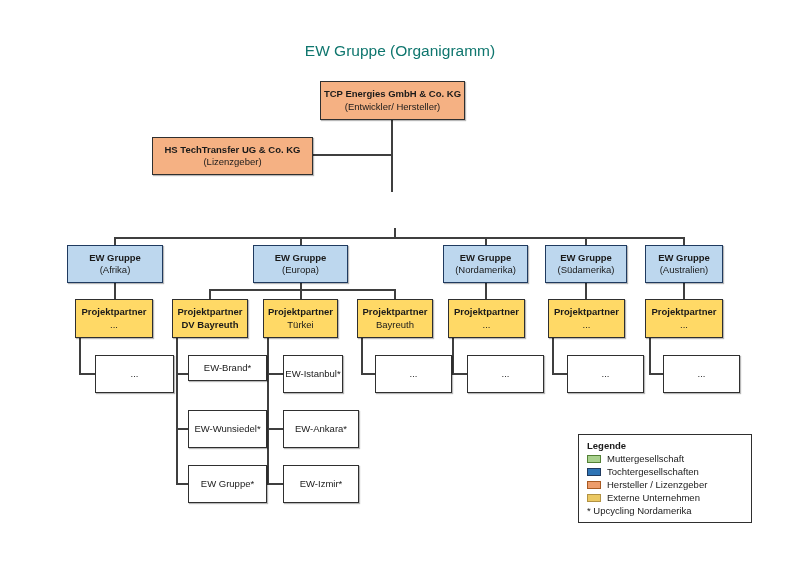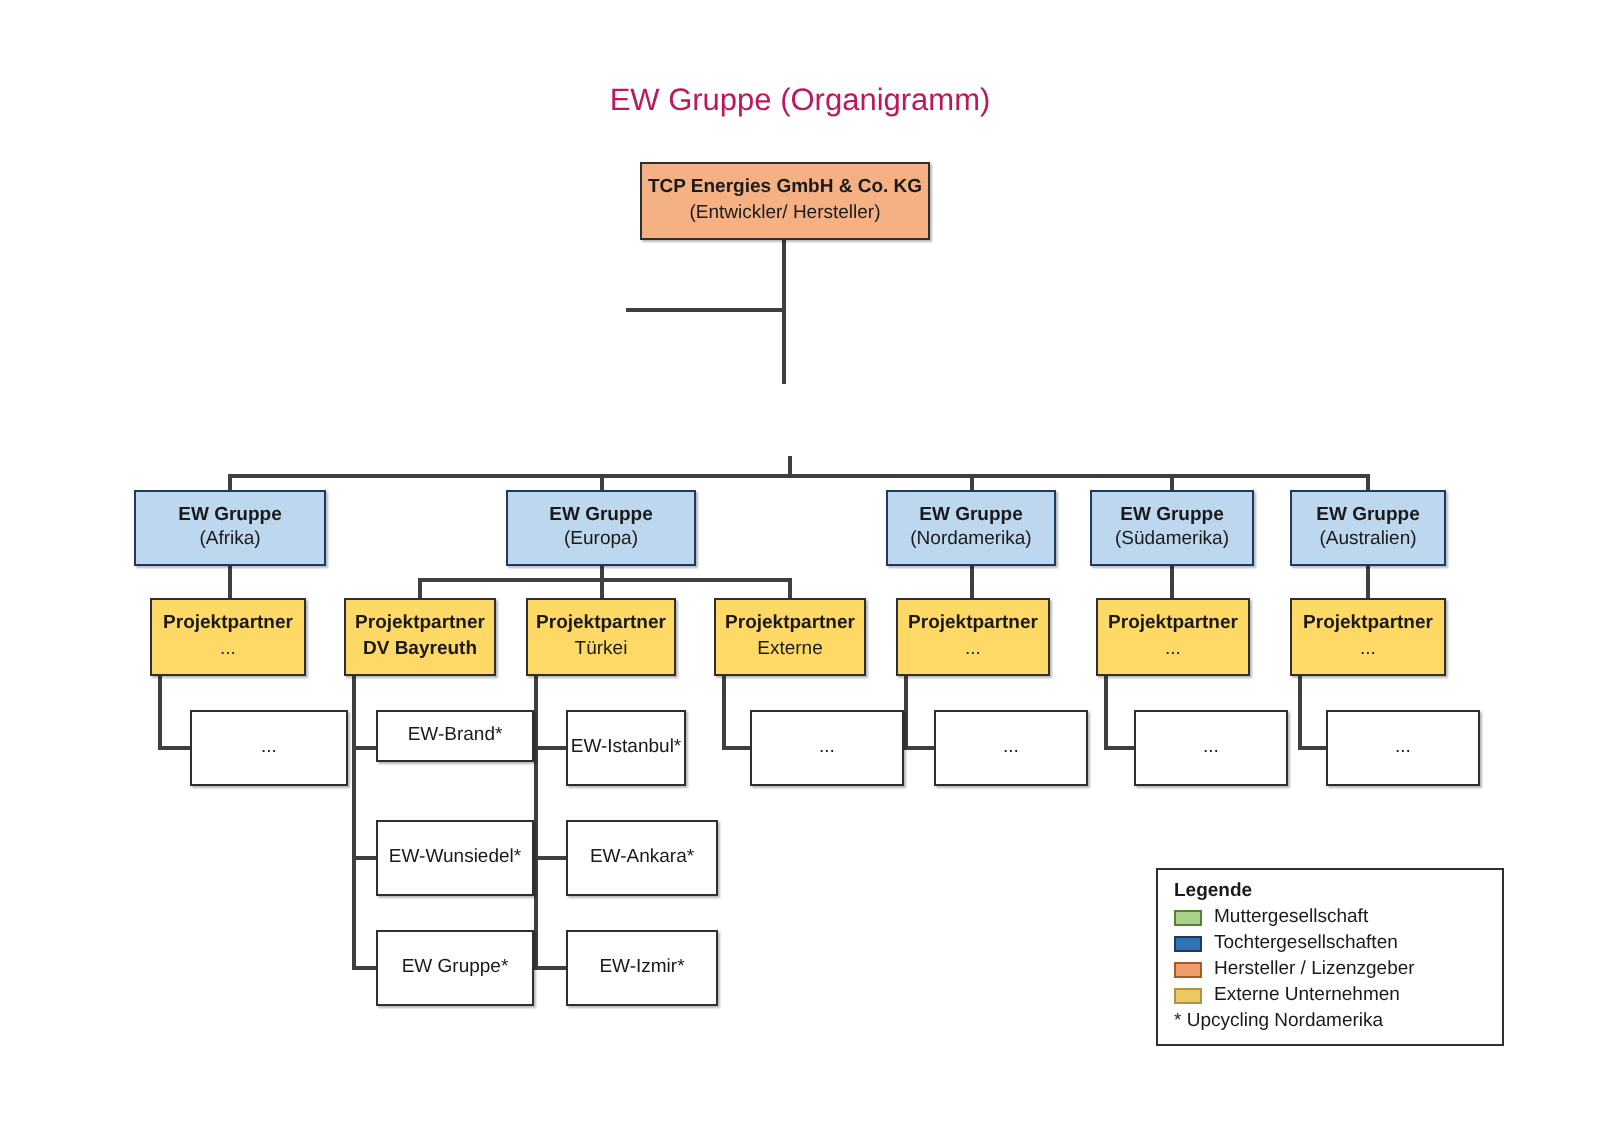--- a/index.html
+++ b/index.html
@@ -1,19 +1,19 @@
 <!DOCTYPE html>
 <html><head>
 <meta charset="utf-8">
 <style>
   html,body{margin:0;padding:0;background:#ffffff;}
   .canvas{position:relative;width:800px;height:566px;background:#ffffff;
           font-family:"Liberation Sans",sans-serif;color:#1a1a1a;overflow:hidden;}
   .title{position:absolute;left:0;top:42px;width:800px;text-align:center;
-         font-size:15.5px;color:#be185d;}
+         font-size:15.5px;color:#0f766e;}
   .box{position:absolute;border:1.5px solid #2f2f2f;background:#fff;
        display:flex;flex-direction:column;align-items:center;justify-content:center;
        text-align:center;box-sizing:border-box;font-size:9.5px;line-height:1.3;
        box-shadow:1px 1px 1px rgba(0,0,0,0.28);}
   .b{font-weight:bold;}
   .t{white-space:nowrap;}
   .vl,.hl{position:absolute;background:#3f3f3f;}
   .vl{width:1.5px;}
   .hl{height:1.5px;}
   .legend{position:absolute;left:578px;top:434px;width:174px;height:89px;
@@ -73,20 +73,24 @@
   <div class="vl" style="left:552px;top:337px;height:37px"></div>
   <div class="hl" style="left:552px;top:373px;width:16px"></div>
   <div class="vl" style="left:649px;top:337px;height:37px"></div>
   <div class="hl" style="left:649px;top:373px;width:15px"></div>
 
   <div class="box" style="left: 320px; top: 81px; width: 145px; height: 39px; background-color: rgb(245, 177, 131); border-color: rgb(47, 47, 47);">
     <div class="t b">TCP Energies GmbH &amp; Co. KG</div>
     <div class="t">(Entwickler/ Hersteller)</div>
   </div>
 
+  <div class="box" style="left: 152px; top: 137px; width: 161px; height: 38px; background-color: rgb(245, 177, 131); border-color: rgb(47, 47, 47);">
+    <div class="t b">HS TechTransfer UG &amp; Co. KG</div>
+    <div class="t">(Lizenzgeber)</div>
+  </div>
 
 
   <div class="box" style="left: 67px; top: 245px; width: 96px; height: 38px; background-color: rgb(189, 215, 238); border-color: rgb(31, 58, 95);">
     <div class="t b">EW Gruppe</div>
     <div class="t">(Afrika)</div>
   </div>
   <div class="box" style="left: 253px; top: 245px; width: 95px; height: 38px; background-color: rgb(189, 215, 238); border-color: rgb(31, 58, 95);">
     <div class="t b">EW Gruppe</div>
     <div class="t">(Europa)</div>
   </div>
@@ -110,21 +114,21 @@
   <div class="box" style="left: 172px; top: 299px; width: 76px; height: 39px; background-color: rgb(255, 217, 102); border-color: rgb(47, 47, 47);">
     <div class="t b">Projektpartner</div>
     <div class="t b">DV Bayreuth</div>
   </div>
   <div class="box" style="left: 263px; top: 299px; width: 75px; height: 39px; background-color: rgb(255, 217, 102); border-color: rgb(47, 47, 47);">
     <div class="t b">Projektpartner</div>
     <div class="t">Türkei</div>
   </div>
   <div class="box" style="left: 357px; top: 299px; width: 76px; height: 39px; background-color: rgb(255, 217, 102); border-color: rgb(47, 47, 47);">
     <div class="t b">Projektpartner</div>
-    <div class="t">Externe</div>
+    <div class="t">Bayreuth</div>
   </div>
   <div class="box" style="left: 448px; top: 299px; width: 77px; height: 39px; background-color: rgb(255, 217, 102); border-color: rgb(47, 47, 47);">
     <div class="t b">Projektpartner</div>
     <div class="t">...</div>
   </div>
   <div class="box" style="left: 548px; top: 299px; width: 77px; height: 39px; background-color: rgb(255, 217, 102); border-color: rgb(47, 47, 47);">
     <div class="t b">Projektpartner</div>
     <div class="t">...</div>
   </div>
   <div class="box" style="left: 645px; top: 299px; width: 78px; height: 39px; background-color: rgb(255, 217, 102); border-color: rgb(47, 47, 47);">

